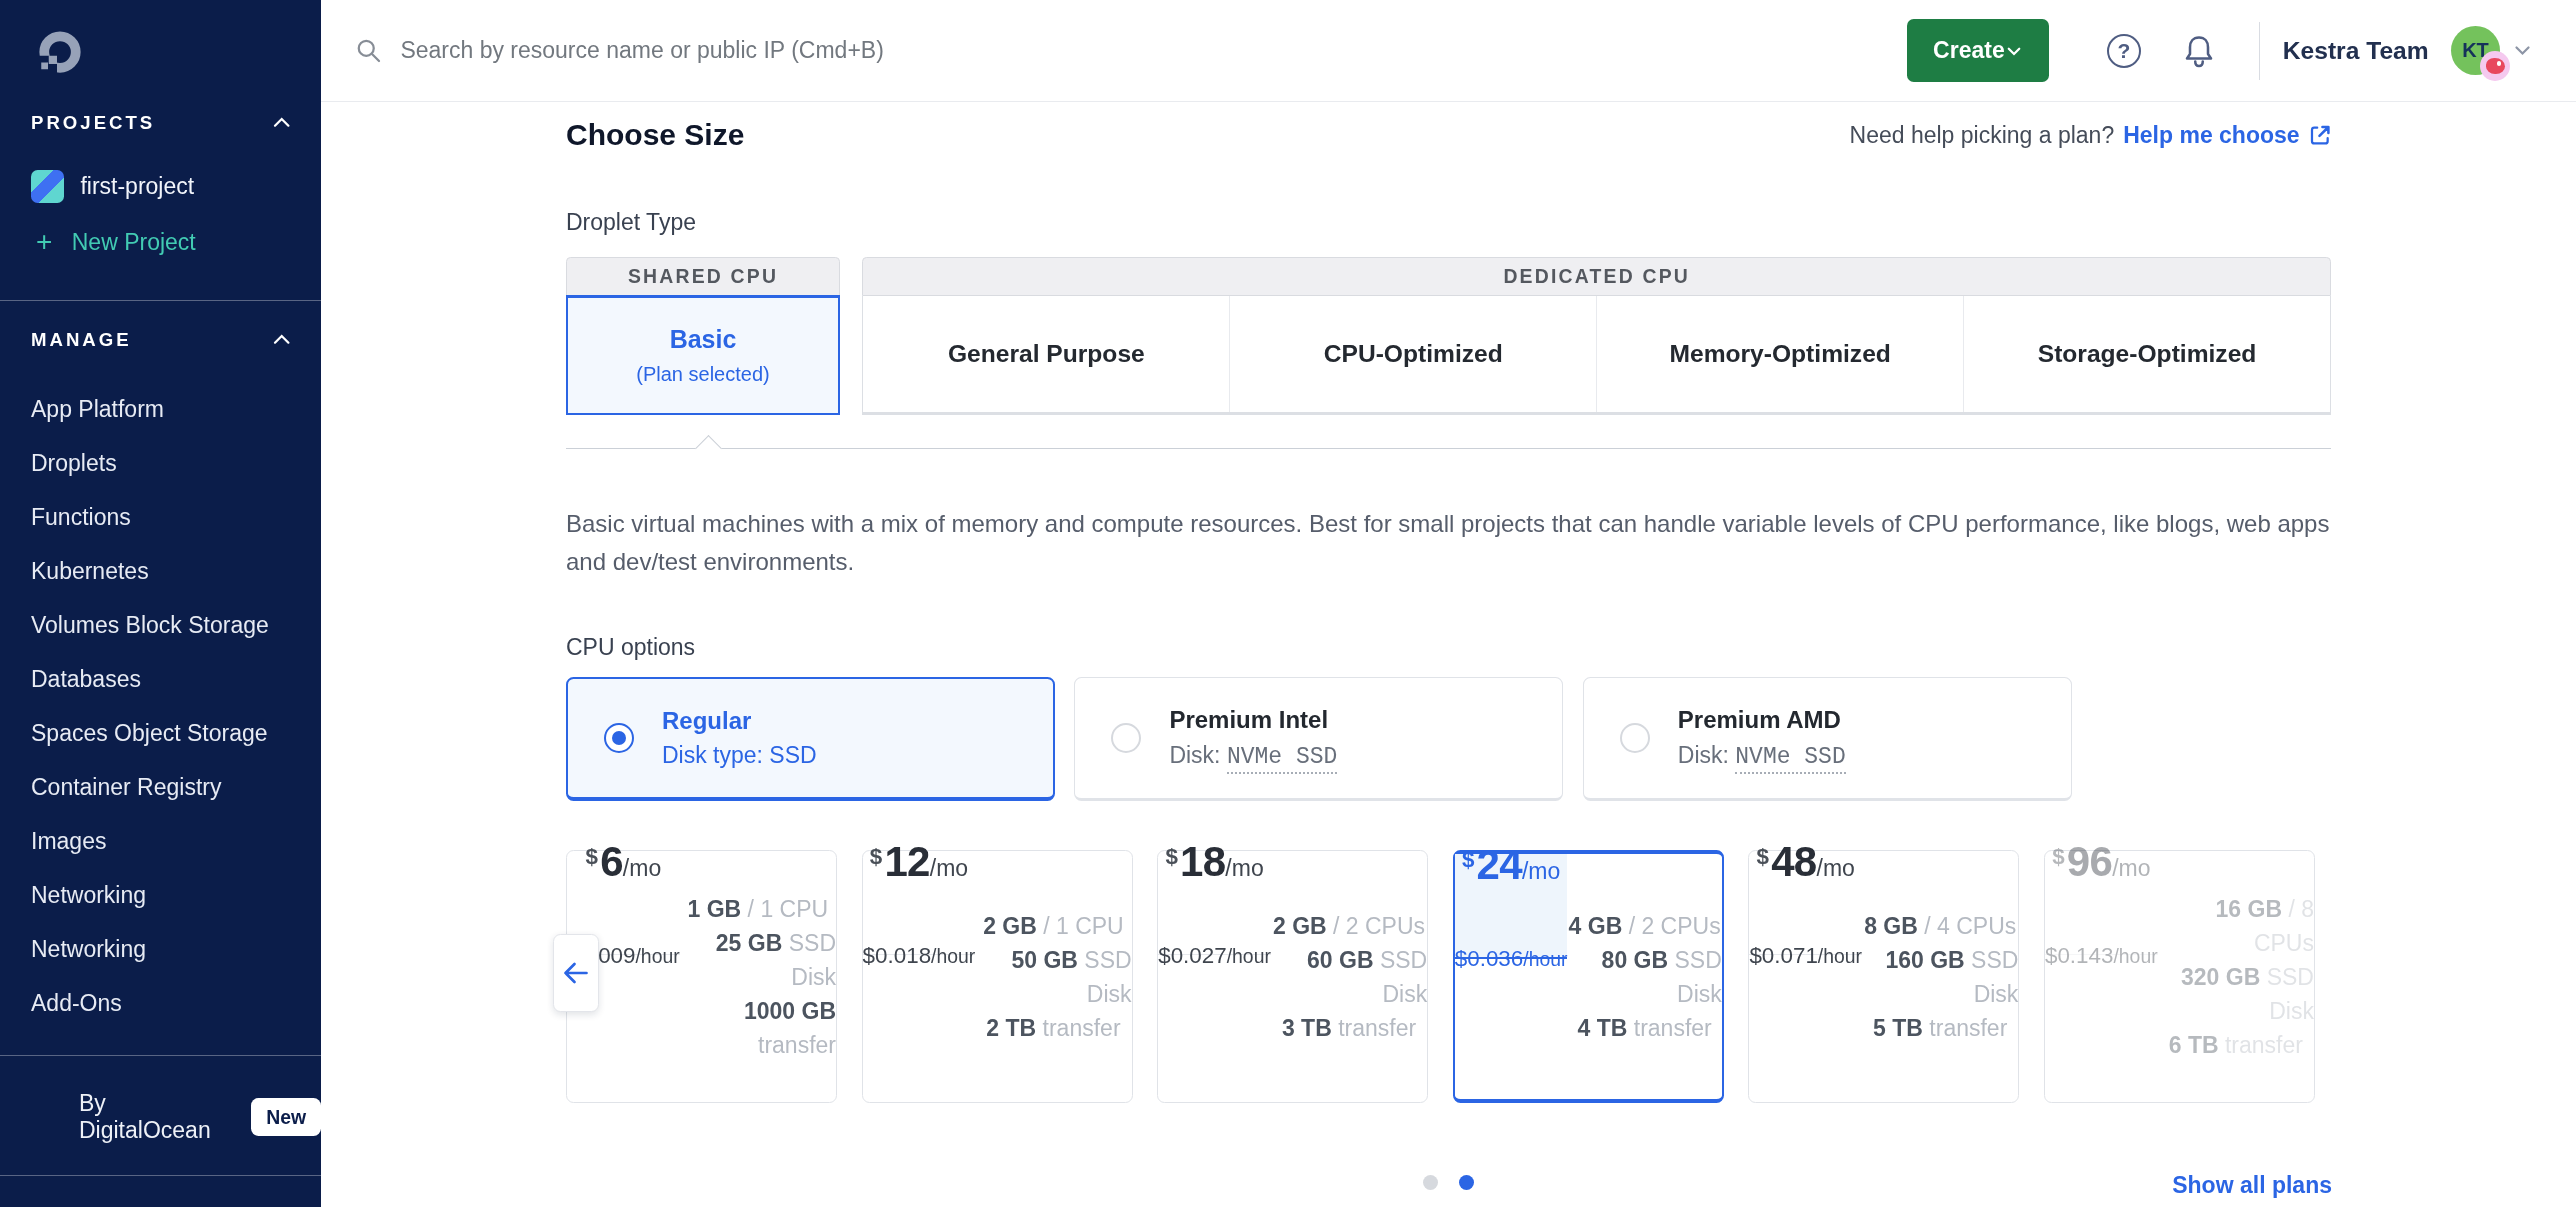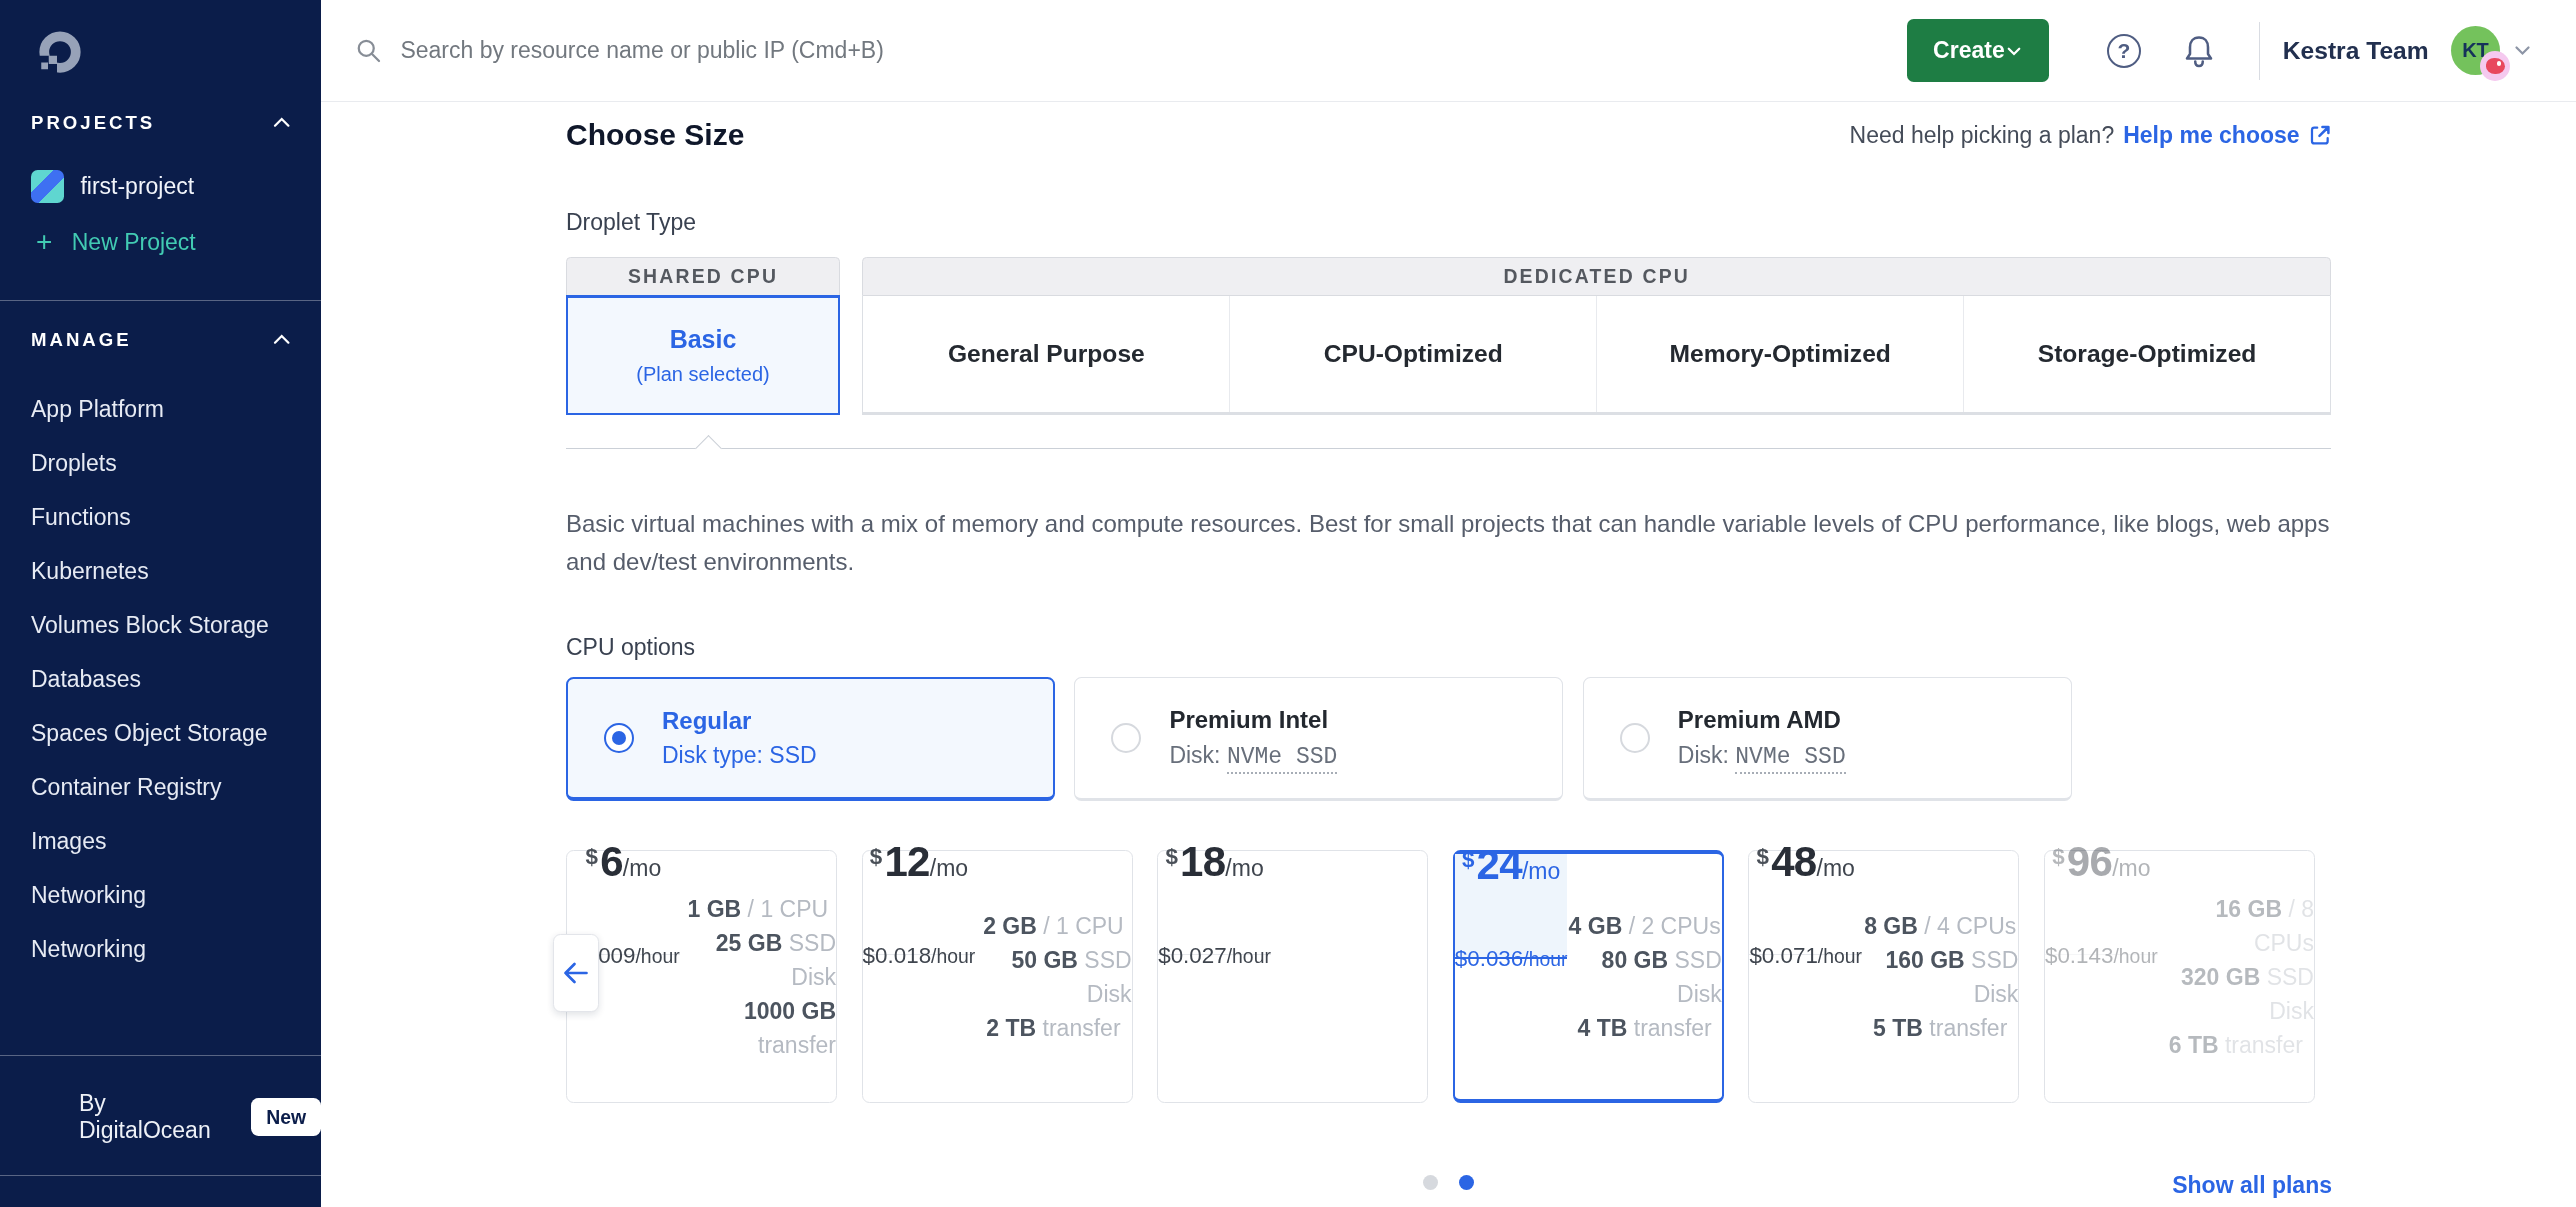--- a/index.html
+++ b/index.html
@@ -180,20 +180,21 @@
       <div class="nav-item">Droplets</div>
       <div class="nav-item">Functions</div>
       <div class="nav-item">Kubernetes</div>
       <div class="nav-item">Volumes Block Storage</div>
       <div class="nav-item">Databases</div>
       <div class="nav-item">Spaces Object Storage</div>
       <div class="nav-item">Container Registry</div>
       <div class="nav-item">Images</div>
       <div class="nav-item">Networking</div>
       <div class="nav-item">Networking</div>
+      <div class="nav-item">Add-Ons</div>
     </div>
 
     <div class="side-div" style="top:1055px;"></div>
     <div class="foot-row">
       <span class="foot-text">By DigitalOcean</span>
       <span class="new-badge">New</span>
     </div>
     <div class="side-div" style="top:1175px;"></div>
   </nav>
 
@@ -335,20 +336,25 @@
         <div class="spec"><b>50 GB</b> <span>SSD Disk</span></div>
         <div class="spec"><b>2 TB</b> <span>transfer</span></div>
       </div>
     </div>
 
     <div class="plan-card">
       <div class="price-sec">
         <div class="price-line"><span class="cur">$</span><span class="amount">18</span><span class="permo">/mo</span></div>
         <div class="hourly"><span>$0.027</span><span class="hsuf">/hour</span></div>
       </div>
+      <div class="specs">
+        <div class="spec"><b>2 GB</b> <span>/ 2 CPUs</span></div>
+        <div class="spec"><b>60 GB</b> <span>SSD Disk</span></div>
+        <div class="spec"><b>3 TB</b> <span>transfer</span></div>
+      </div>
     </div>
 
     <div class="plan-card selected">
       <div class="price-sec">
         <div class="price-line"><span class="cur">$</span><span class="amount">24</span><span class="permo">/mo</span></div>
         <div class="hourly"><span>$0.036</span><span class="hsuf">/hour</span></div>
       </div>
       <div class="specs">
         <div class="spec"><b>4 GB</b> <span>/ 2 CPUs</span></div>
         <div class="spec"><b>80 GB</b> <span>SSD Disk</span></div>

